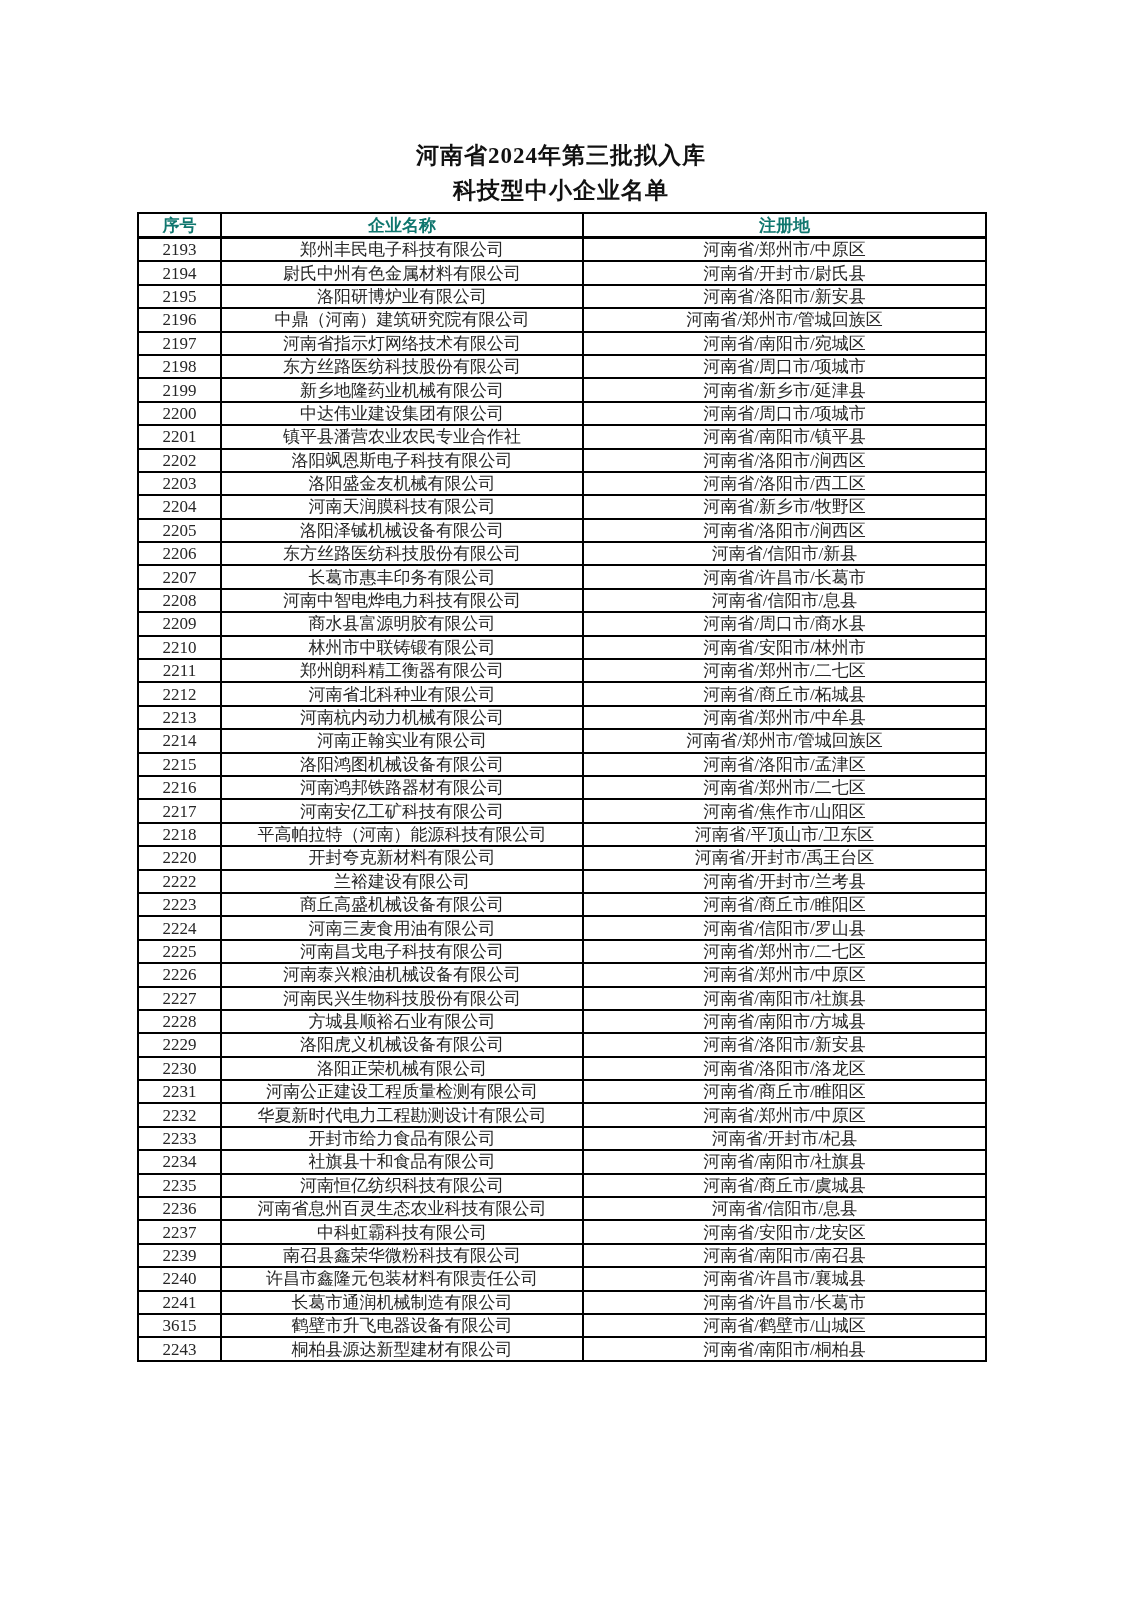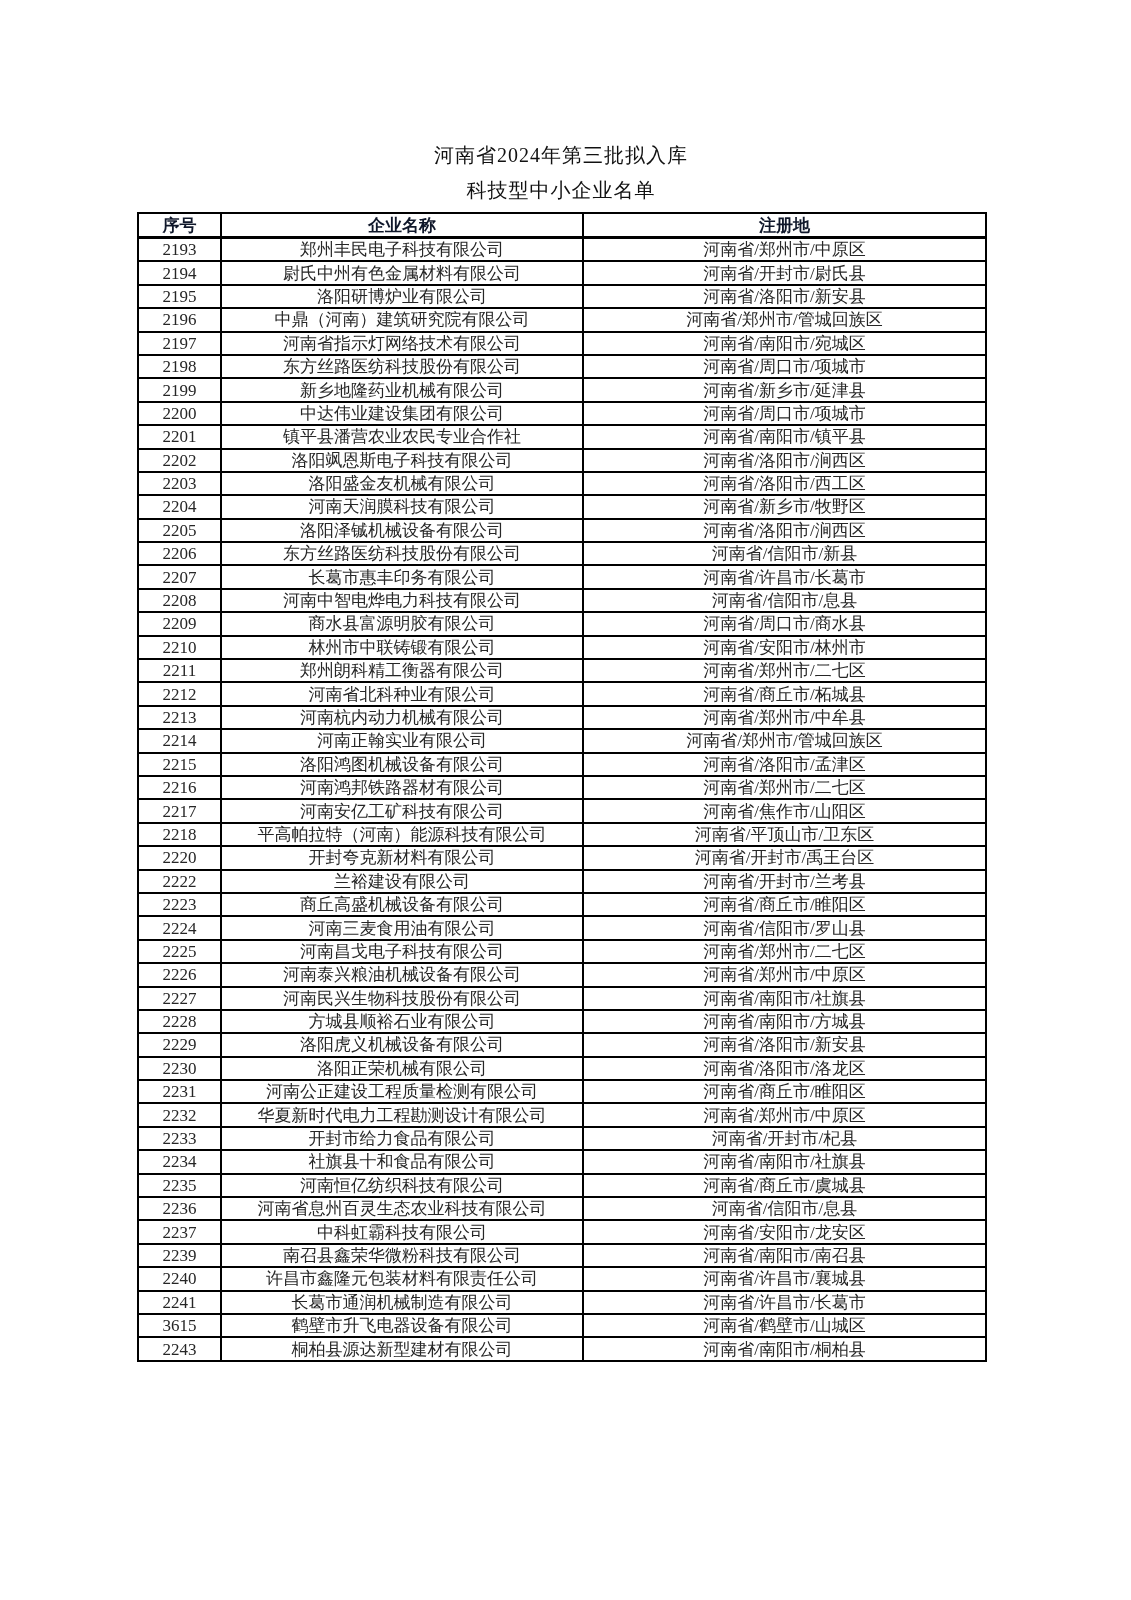--- a/index.html
+++ b/index.html
@@ -15,22 +15,22 @@
     font-family: "Liberation Serif", "DejaVu Serif", serif;
     color: #1f1f1f;
     overflow: hidden;
   }
   .doc-title {
     position: absolute;
     top: 138px;
     left: 137px;
     width: 848px;
     text-align: center;
-    font-weight: normal;
-    font-size: 20px;
+    font-weight: bold;
+    font-size: 23px;
     line-height: 35px;
     color: #111111;
     letter-spacing: 1px;
   }
   table.company-table {
     position: absolute;
     top: 212px;
     left: 137px;
     width: 848px;
     border-collapse: collapse;
@@ -47,21 +47,21 @@
     height: 21.4px;
     white-space: nowrap;
     overflow: hidden;
     color: #262626;
   }
   .company-table th {
     font-weight: bold;
     height: 22px;
     font-size: 17px;
     border-bottom-width: 3px;
-    color: #0f172a;
+    color: #0f766e;
   }
 </style>
 </head>
 <body>
 
 <div class="page">
 
   <div class="doc-title">
     <div>河南省2024年第三批拟入库</div>
     <div>科技型中小企业名单</div>

